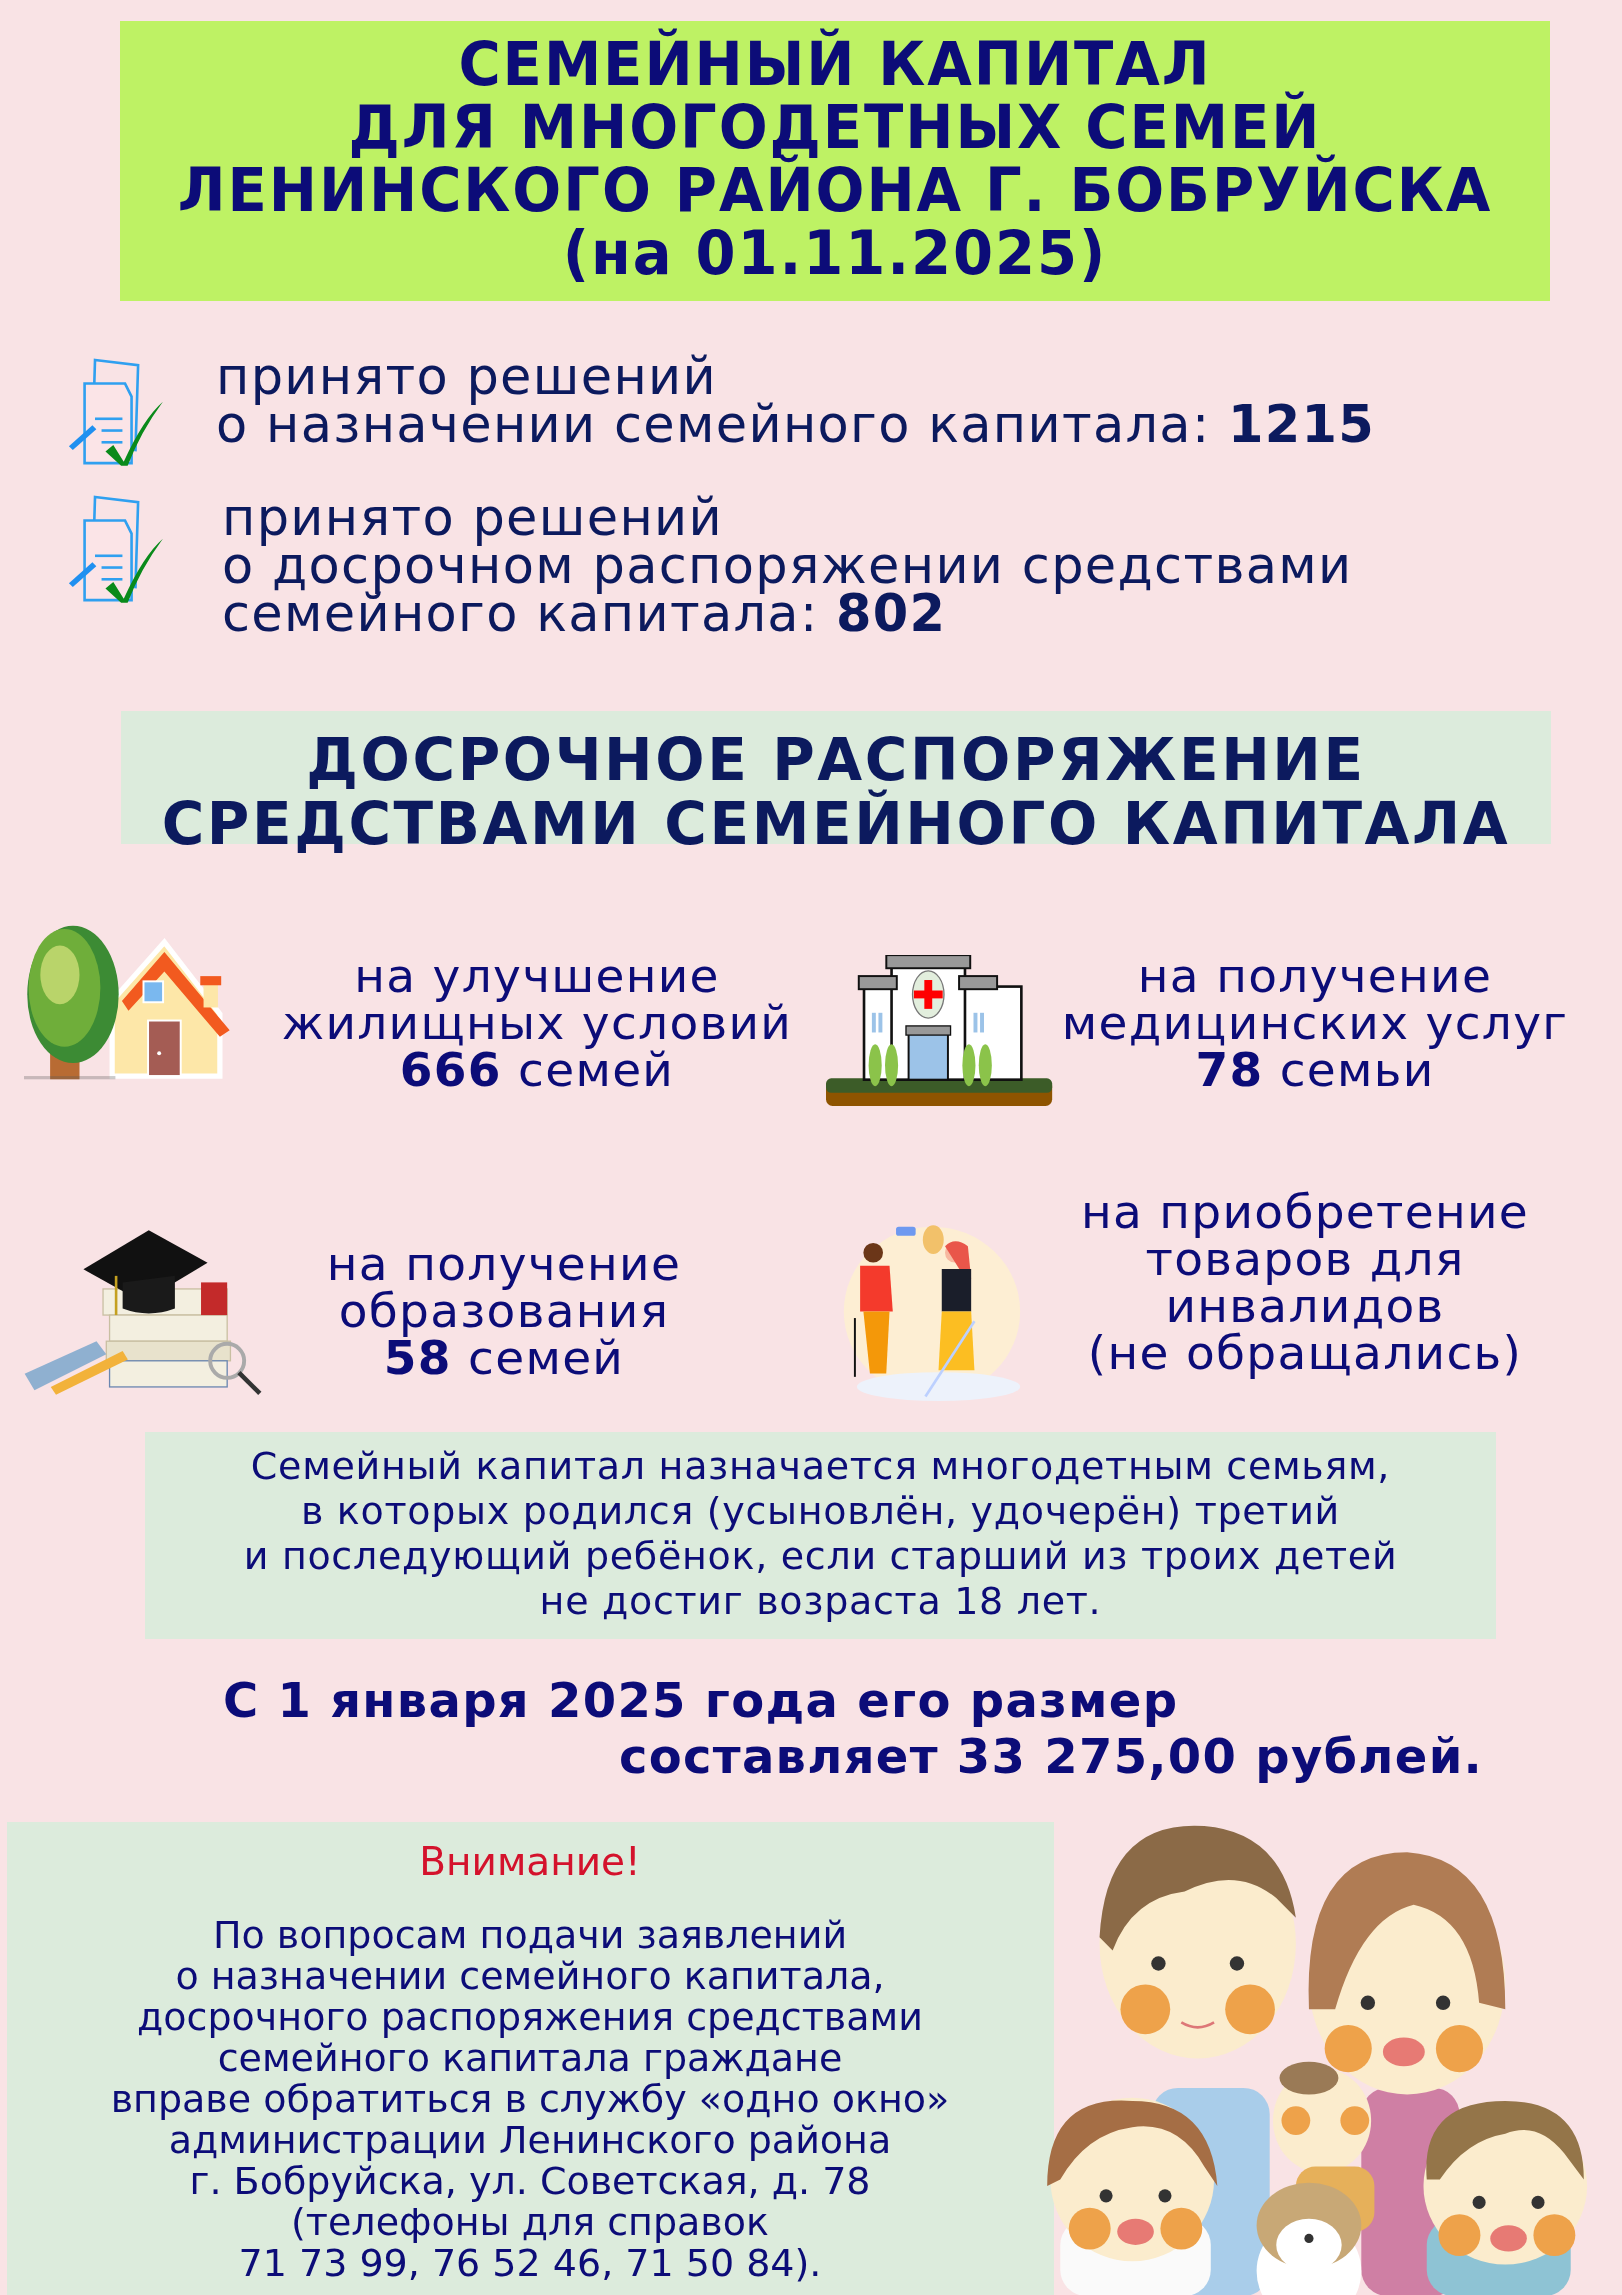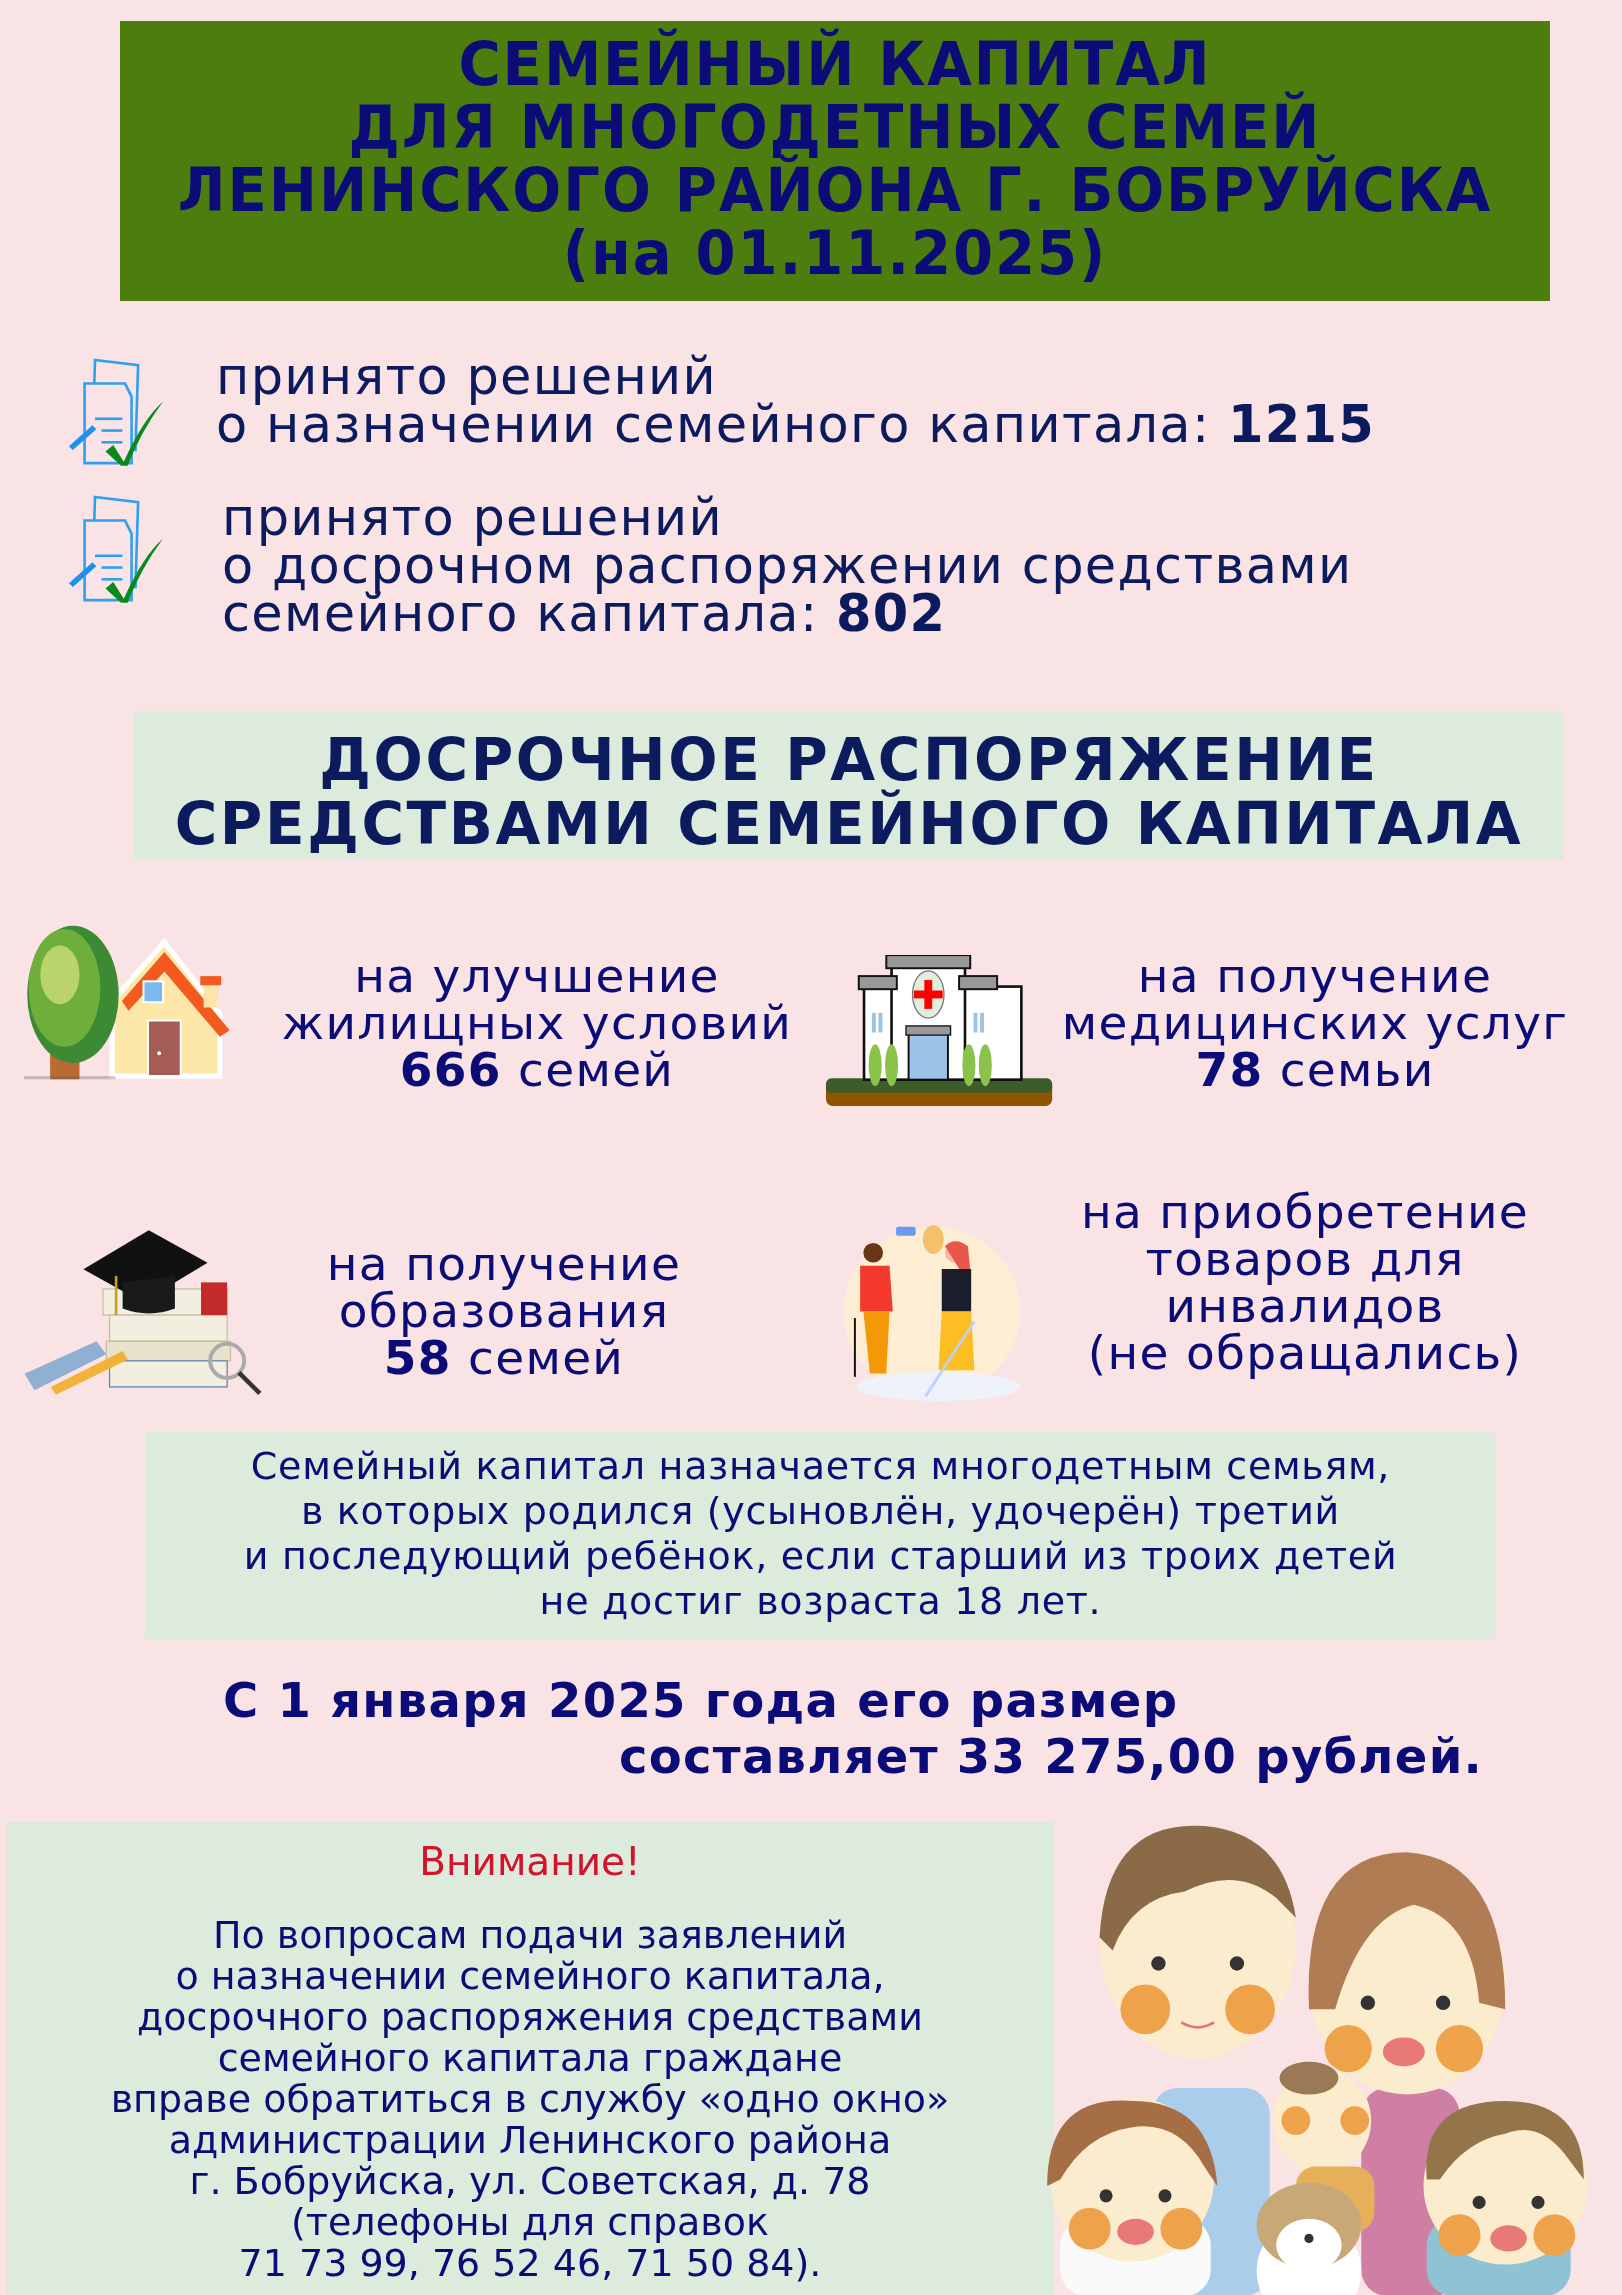--- a/index.html
+++ b/index.html
@@ -6,41 +6,41 @@
   body {
     width: 1623px; height: 2295px; position: relative; overflow: hidden;
     background: #f9e3e5;
     font-family: "DejaVu Sans", sans-serif;
     color: #0f1a66;
   }
   .abs { position: absolute; }
   
   #header-box {
     left: 120px; top: 21px; width: 1430px; height: 280px;
-    background: #4d7c0f;
+    background: #bef264;
   }
   #header-box .title {
     position: absolute; left: 0; right: 0; top: 11.8px;
     text-align: center; font-weight: bold;
     font-family: "DejaVu Sans", sans-serif;
     font-size: 60px; line-height: 63px; letter-spacing: 2px;
     color: #0c0c78;
     transform: scaleX(0.96);
   }
   
   .stat { left: 65px; }
   .stat .txt {
     position: absolute; font-size: 51px; line-height: 48px;
     color: #0c1a5e; letter-spacing: 1.3px; white-space: nowrap;
   }
   .stat .txt b { font-weight: bold; }
   .doc-icon { position: absolute; width: 124px; height: 124px; }
   
   #section-box {
-    left: 134px; top: 711px; width: 1430px; height: 149px;
+    left: 121px; top: 711px; width: 1430px; height: 133px;
     background: #dcebdc;
   }
   #section-box .title {
     position: absolute; left: 0; right: 0; top: 17px; text-align: center;
     font-weight: bold; font-size: 58px; line-height: 64px; letter-spacing: 2.6px;
     color: #0c1a5e;
   }
   .cat-text {
     position: absolute; text-align: center; font-size: 47px; line-height: 47px;
     color: #0c0c78; letter-spacing: 1.3px; white-space: nowrap;

